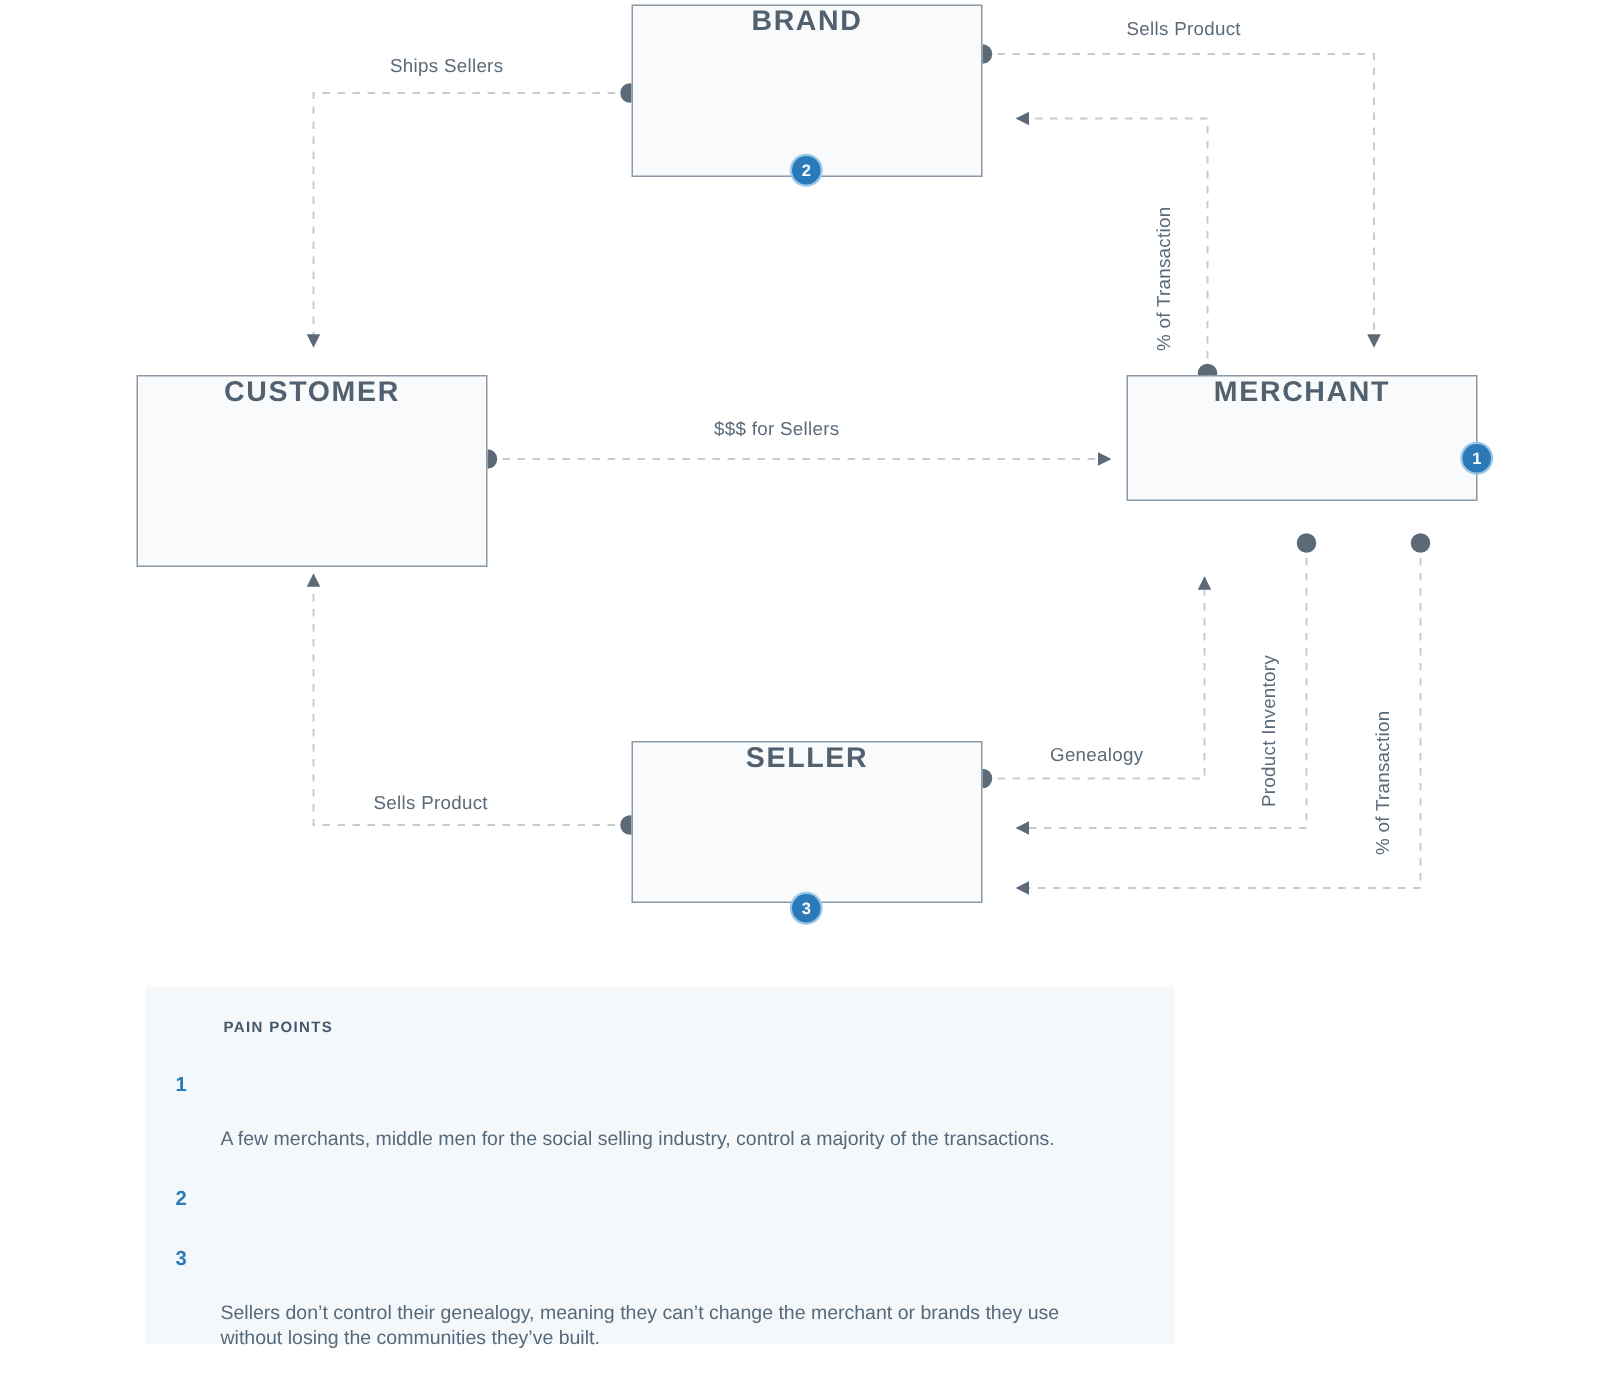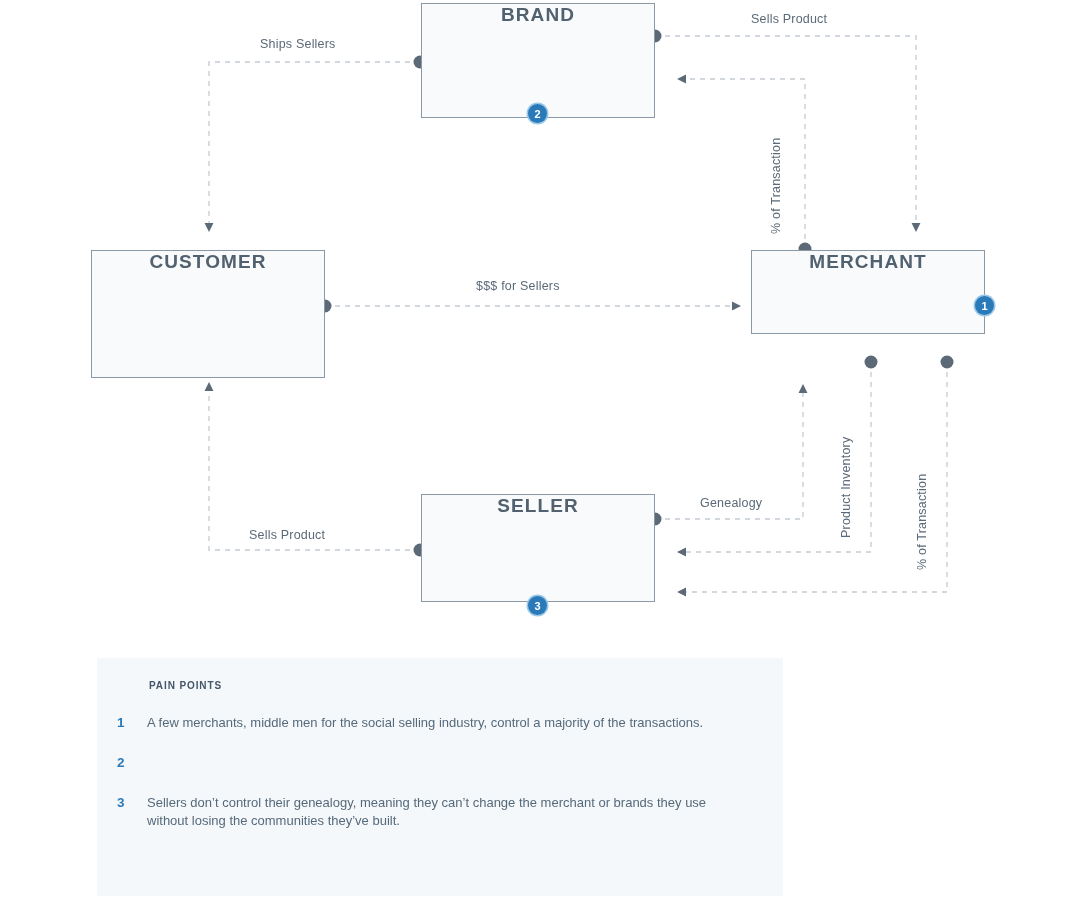--- a/index.html
+++ b/index.html
@@ -99,20 +99,21 @@
     font-size: 13.5px;
     font-weight: bold;
     color: #2a7ab9;
     line-height: 1.35;
   }
   .pp-text {
     font-size: 13px;
     color: #56697b;
     line-height: 1.35;
     max-width: 585px;
+    margin-top: 36px;
   }
 </style>
 </head>
 <body>
 
 <div id="stage">
 
   <svg id="wires" viewBox="0 0 1080 919" width="1080" height="919" xmlns="http://www.w3.org/2000/svg">
     <defs>
       <marker id="arrow-r" viewBox="0 0 10 10" refX="9" refY="5" markerWidth="7" markerHeight="7" orient="auto-start-reverse">

